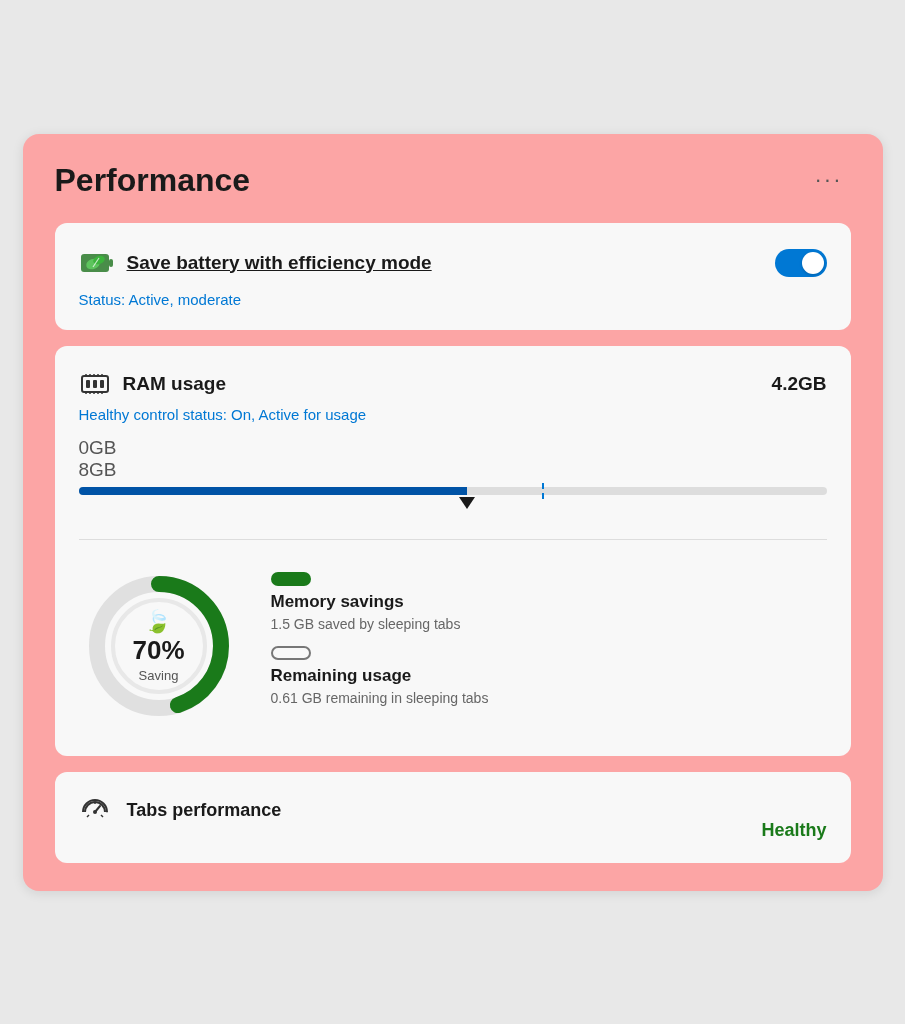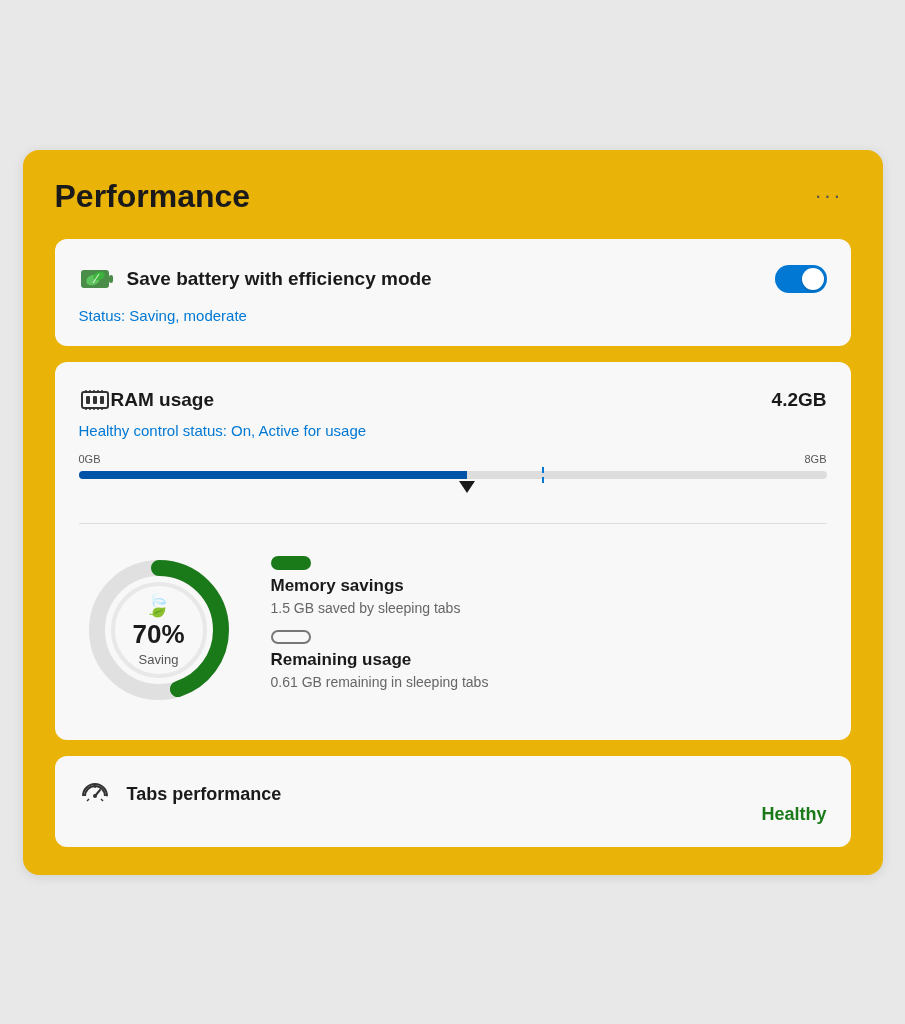--- a/index.html
+++ b/index.html
@@ -7,21 +7,21 @@
     body {
       background: #e8e8e8;
       display: flex;
       align-items: center;
       justify-content: center;
       min-height: 100vh;
       font-family: -apple-system, BlinkMacSystemFont, 'Segoe UI', sans-serif;
     }
 
     .panel {
-      background: #eab308;
+      background: #fca5a5;
       border-radius: 16px;
       width: 860px;
       padding: 28px 32px 28px 32px;
       box-shadow: 0 2px 12px rgba(0,0,0,0.1);
     }
 
     .panel-header {
       display: flex;
       align-items: center;
       justify-content: space-between;
@@ -67,20 +67,21 @@
 
     .battery-icon {
       width: 36px;
       height: 36px;
     }
 
     .battery-text {
       font-size: 19px;
       font-weight: 600;
       color: #1a1a1a;
+      text-decoration: underline;
     }
 
     
     .toggle {
       width: 52px;
       height: 28px;
       background: #0078d4;
       border-radius: 14px;
       position: relative;
       cursor: pointer;
@@ -118,20 +119,21 @@
     .ram-header {
       display: flex;
       align-items: center;
       justify-content: space-between;
       margin-bottom: 6px;
     }
 
     .ram-label-row {
       display: flex;
       align-items: center;
+      gap: 12px;
     }
 
     .ram-icon {
       width: 32px;
       height: 32px;
     }
 
     .ram-text {
       font-size: 19px;
       font-weight: 600;
@@ -157,23 +159,24 @@
 
     
     .slider-container {
       position: relative;
       margin-bottom: 8px;
     }
 
     .slider-labels {
       display: flex;
       justify-content: space-between;
-      font-size: 11px;
+      font-size: 19px;
       color: #555;
       margin-bottom: 6px;
+      flex-direction: column;
     }
 
     .slider-track {
       width: 100%;
       height: 8px;
       background: #ddd;
       border-radius: 4px;
       position: relative;
       overflow: visible;
     }
@@ -335,21 +338,21 @@
           <ellipse cx="20" cy="15" rx="6" ry="4" fill="#3cb33c" transform="rotate(-20 20 15)"></ellipse>
           <line x1="14" y1="22" x2="20" y2="13" stroke="#fff" stroke-width="1.2" opacity="0.7"></line>
         </svg>
         <span class="battery-text">Save battery with efficiency mode</span>
       </div>
       <div class="toggle">
         <div class="toggle-knob"></div>
       </div>
     </div>
     <div class="status-text">
-      <span>Status: </span><span>Saving, moderate</span>
+      <span>Status: </span><span>Active, moderate</span>
     </div>
   </div>
 
   <div class="card">
     <div class="ram-header">
       <div class="ram-label-row">
 
         <svg class="ram-icon" viewBox="0 0 32 32" fill="none" xmlns="http://www.w3.org/2000/svg">
           <rect x="3" y="8" width="26" height="16" rx="2" stroke="#333" stroke-width="2" fill="none"></rect>
           <rect x="7" y="12" width="4" height="8" rx="1" fill="#333"></rect>

